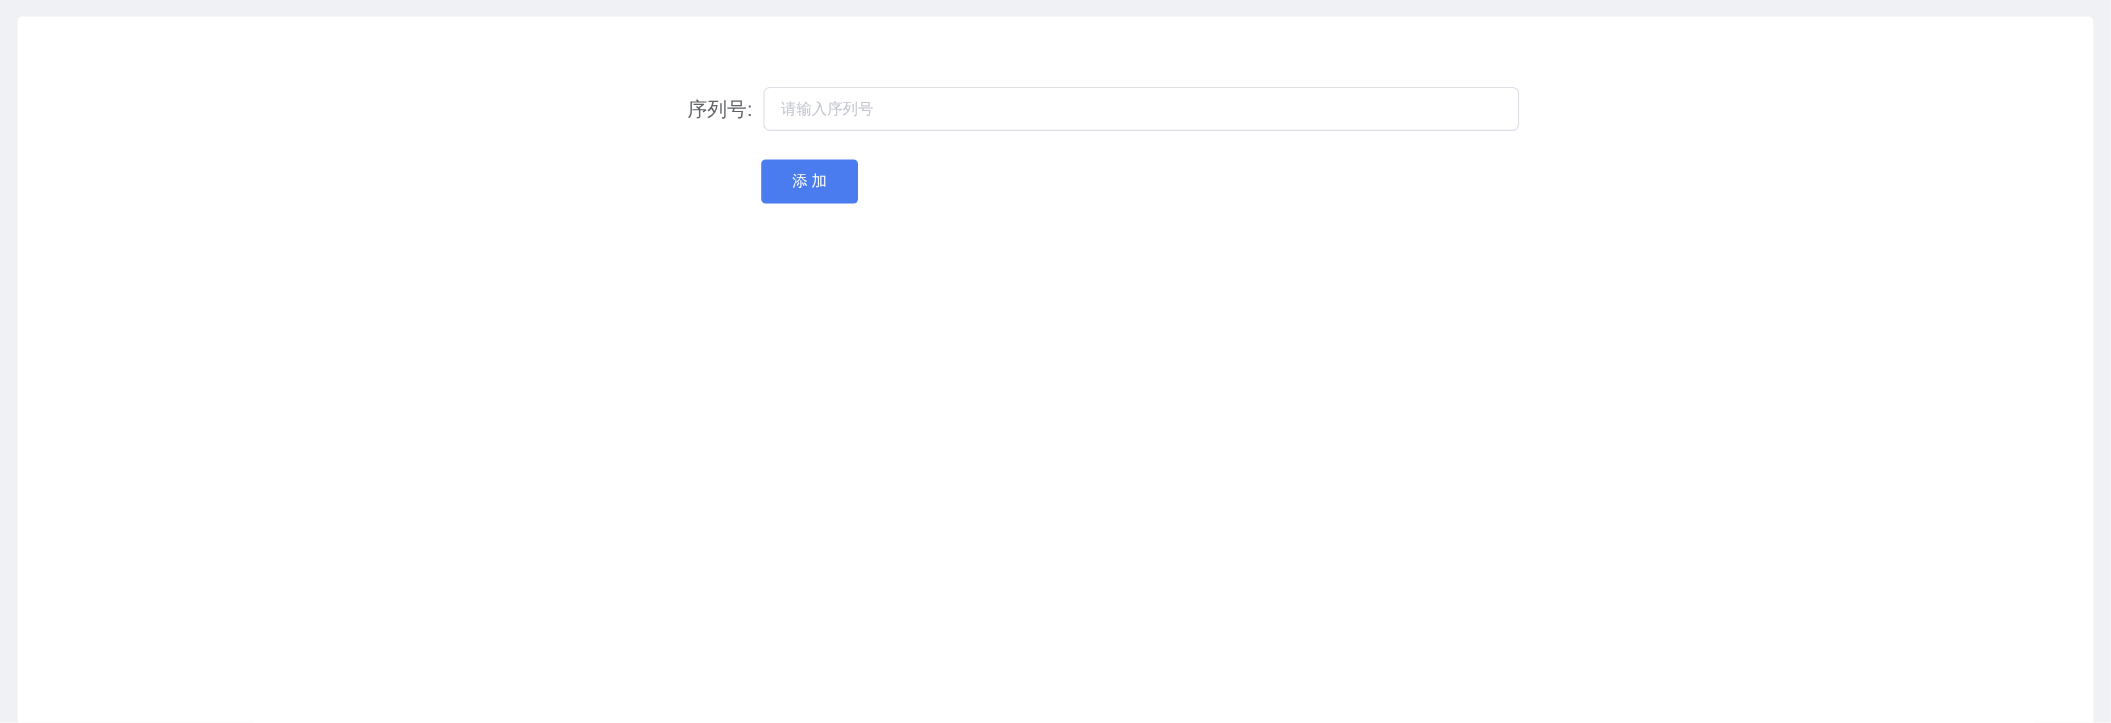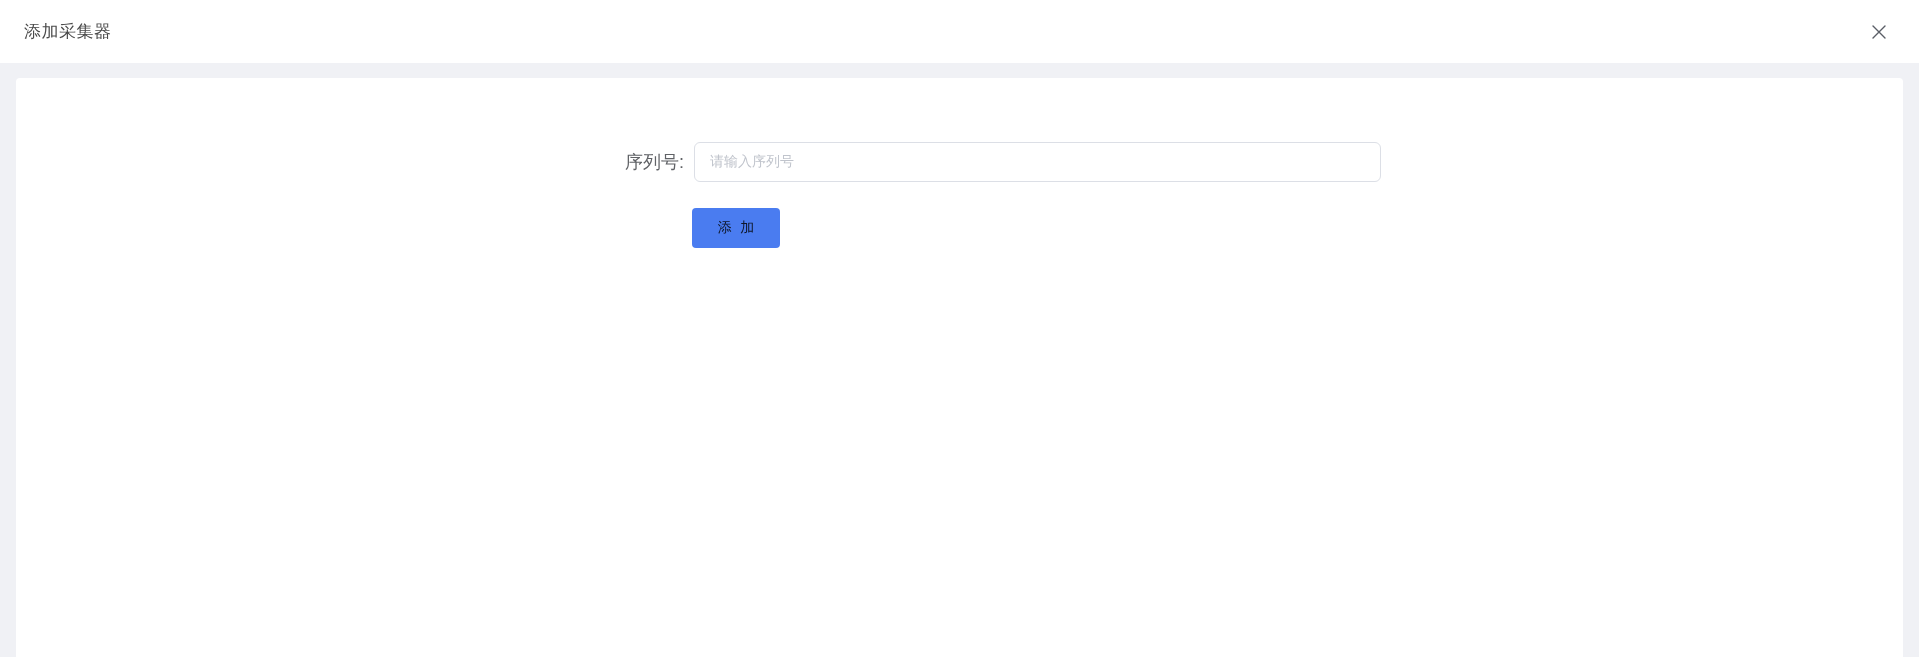--- a/index.html
+++ b/index.html
@@ -71,51 +71,43 @@
     width: 687px;
     height: 40px;
     box-sizing: border-box;
     border: 1px solid #dcdfe6;
     border-radius: 6px;
     padding: 0 15px;
     font-size: 14px;
     color: #606266;
     outline: none;
     background: #ffffff;
-    font-family: Liberation Serif, serif;
+    font-family: Liberation Sans, sans-serif;
   }
   .serial-input::placeholder { color: #c0c4cc; opacity: 1; }
   .add-btn {
     position: absolute;
     top: 130px;
     left: 676px;
     width: 88px;
     height: 40px;
     background: #4a7cf0;
-    color: #0f172a;
+    color: #ffffff;
     border: none;
     border-radius: 4px;
     font-size: 14px;
     cursor: pointer;
-    font-family: Liberation Mono, monospace;
+    font-family: Liberation Serif, serif;
   }
 </style>
 </head>
 <body>
 
 <div class="app">
 
-  <header class="header">
-    <div class="page-title">添加采集器</div>
-    <button class="close-btn" aria-label="close">
-      <svg width="16" height="16" viewBox="0 0 16 16">
-        <path d="M2 2 L14 14 M14 2 L2 14" stroke="#5a5e66" stroke-width="1.4" fill="none" stroke-linecap="round"></path>
-      </svg>
-    </button>
-  </header>
 
   <div class="content">
     <div class="panel">
 
       <label class="serial-label">序列号:</label>
 
       <input type="text" class="serial-input" placeholder="请输入序列号" style="">
 
       <button class="add-btn">添 加</button>
 

